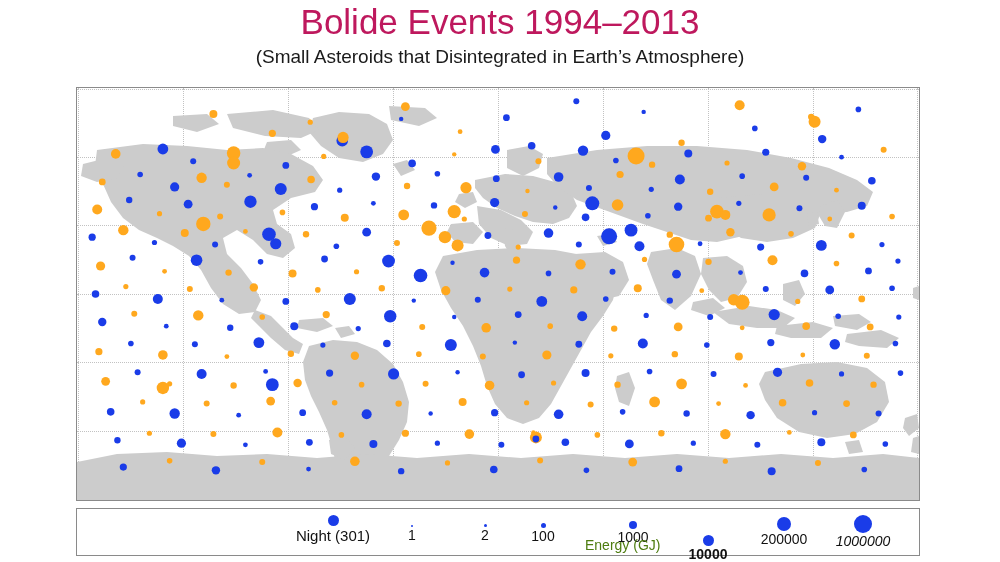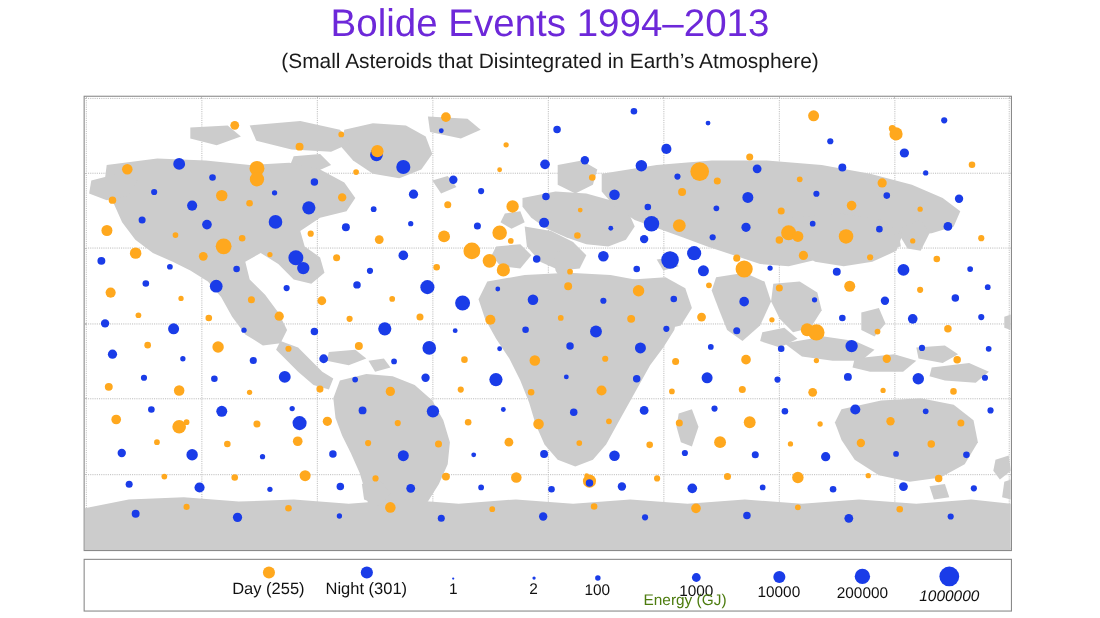--- a/index.html
+++ b/index.html
@@ -19,21 +19,21 @@
   #title-block {
     position: absolute;
     top: 0;
     left: 0;
     width: 1000px;
     text-align: center;
   }
   #chart-title {
     font-size: 35px;
     font-weight: 400;
-    color: #6d28d9;
+    color: #be185d;
     letter-spacing: 0px;
     margin: 2px 0 0 0;
     line-height: 40px;
   }
   #chart-subtitle {
     font-size: 19px;
     font-weight: 400;
     color: #1a1a1a;
     margin: 4px 0 0 0;
     line-height: 22px;
@@ -599,24 +599,20 @@
         <circle cx="195.34" cy="296.64" r="6.4" fill="#1A3CE8"></circle>
         <circle cx="639.92" cy="123.60" r="6.8" fill="#FFA81E"></circle>
         <circle cx="648.34" cy="126.90" r="5" fill="#FFA81E"></circle>
         <circle cx="266.07" cy="49.44" r="5.6" fill="#FFA81E"></circle>
       </svg>
   </div>
 </div>
 
 <div id="legend-box">
 
-  <div class="legend-cat" style="left:112px; top:6px; width:110px;">
-    <span class="swatch" style="width:11px;height:11px;background:#FFA81E;"></span>
-    <span class="cat-label">Day (255)</span>
-  </div>
 
   <div class="legend-cat" style="left:196px; top:6px; width:120px;">
     <span class="swatch" style="width:11px;height:11px;background:#1A3CE8;"></span>
     <span class="cat-label">Night (301)</span>
   </div>
 
   <div class="legend-size" style="left:305px; top:10px; width:60px;">
     <span class="sdot" style="width:2px;height:2px;margin-top:6px;"></span>
     <span class="sz-label">1</span>
   </div>
@@ -629,21 +625,21 @@
   <div class="legend-size" style="left:436px; top:10px; width:60px;">
     <span class="sdot" style="width:5px;height:5px;margin-top:4px;"></span>
     <span class="sz-label">100</span>
   </div>
 
   <div class="legend-size" style="left:521px; top:10px; width:70px;">
     <span class="sdot" style="width:8px;height:8px;margin-top:2px;"></span>
     <span class="sz-label">1000</span>
   </div>
 
-  <div class="legend-size" style="left:593px; top:9px; width:76px;">
+  <div class="legend-size" style="left:593px; top:25px; width:76px;font-weight:bold;">
     <span class="sdot" style="width:11px;height:11px;margin-top:1px;"></span>
     <span class="sz-label">10000</span>
   </div>
 
   <div class="legend-size" style="left:666px; top:8px; width:82px;">
     <span class="sdot" style="width:14px;height:14px;margin-top:0px;"></span>
     <span class="sz-label">200000</span>
   </div>
 
   <div class="legend-size" style="left:740px; top:6px; width:92px;font-style:italic;">

